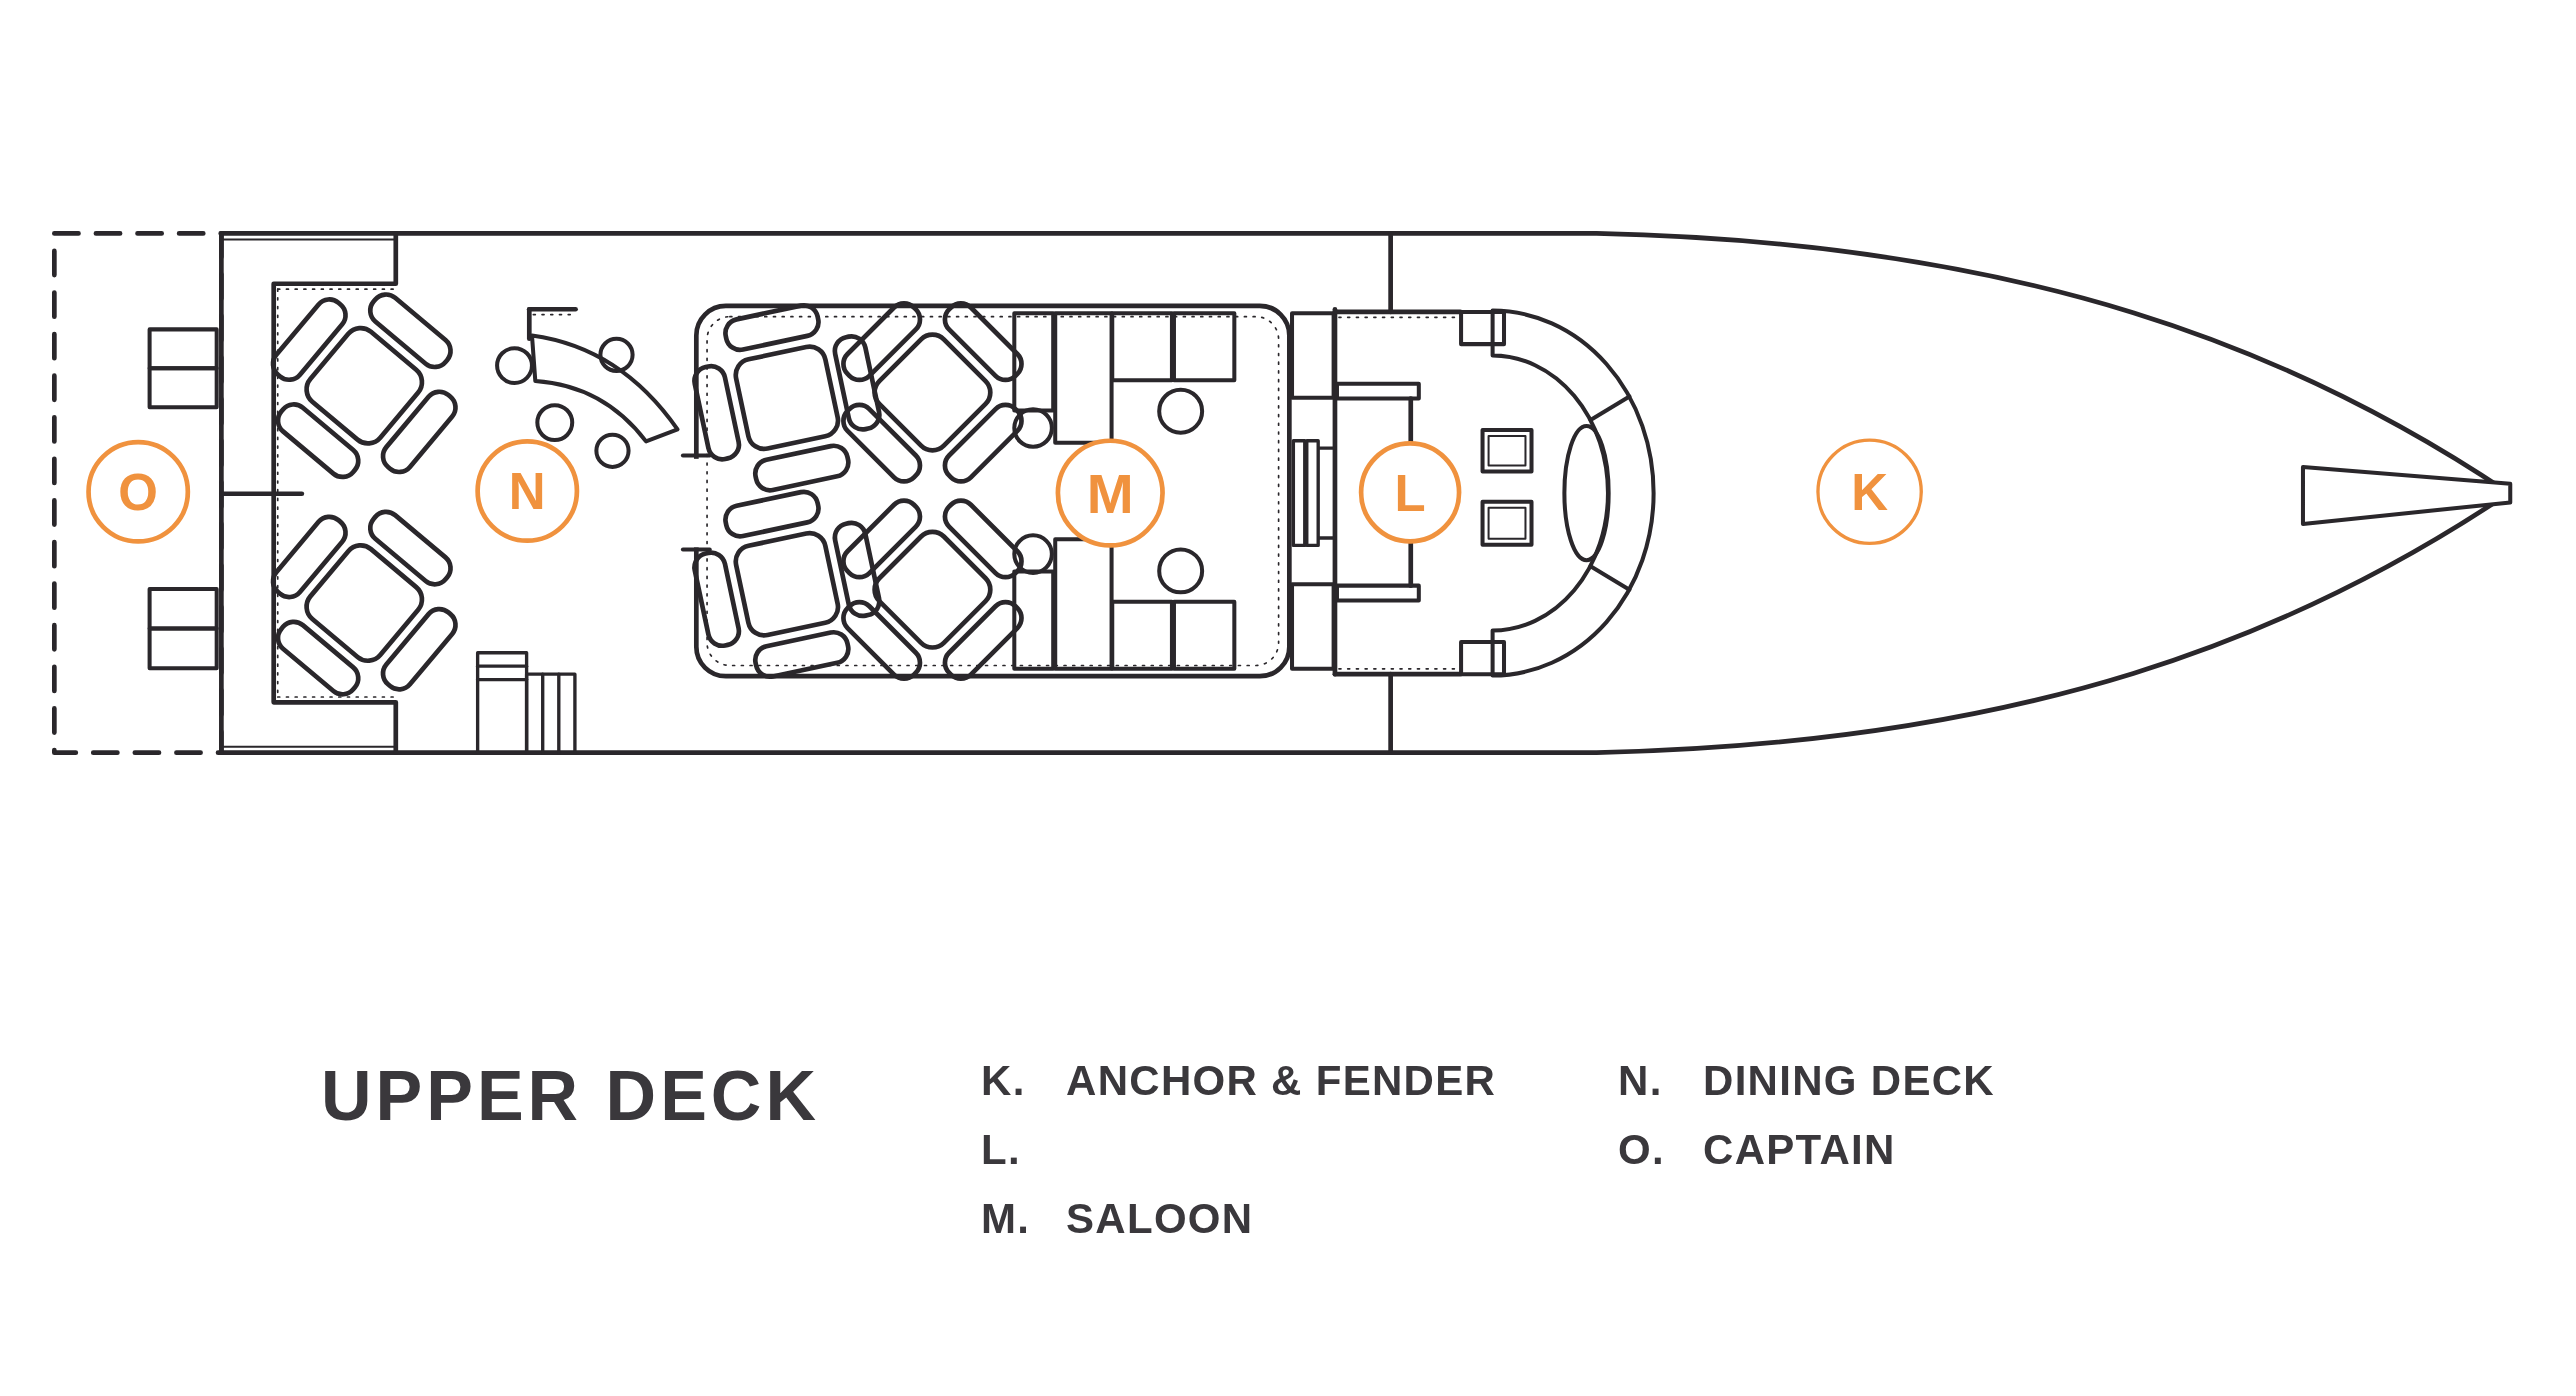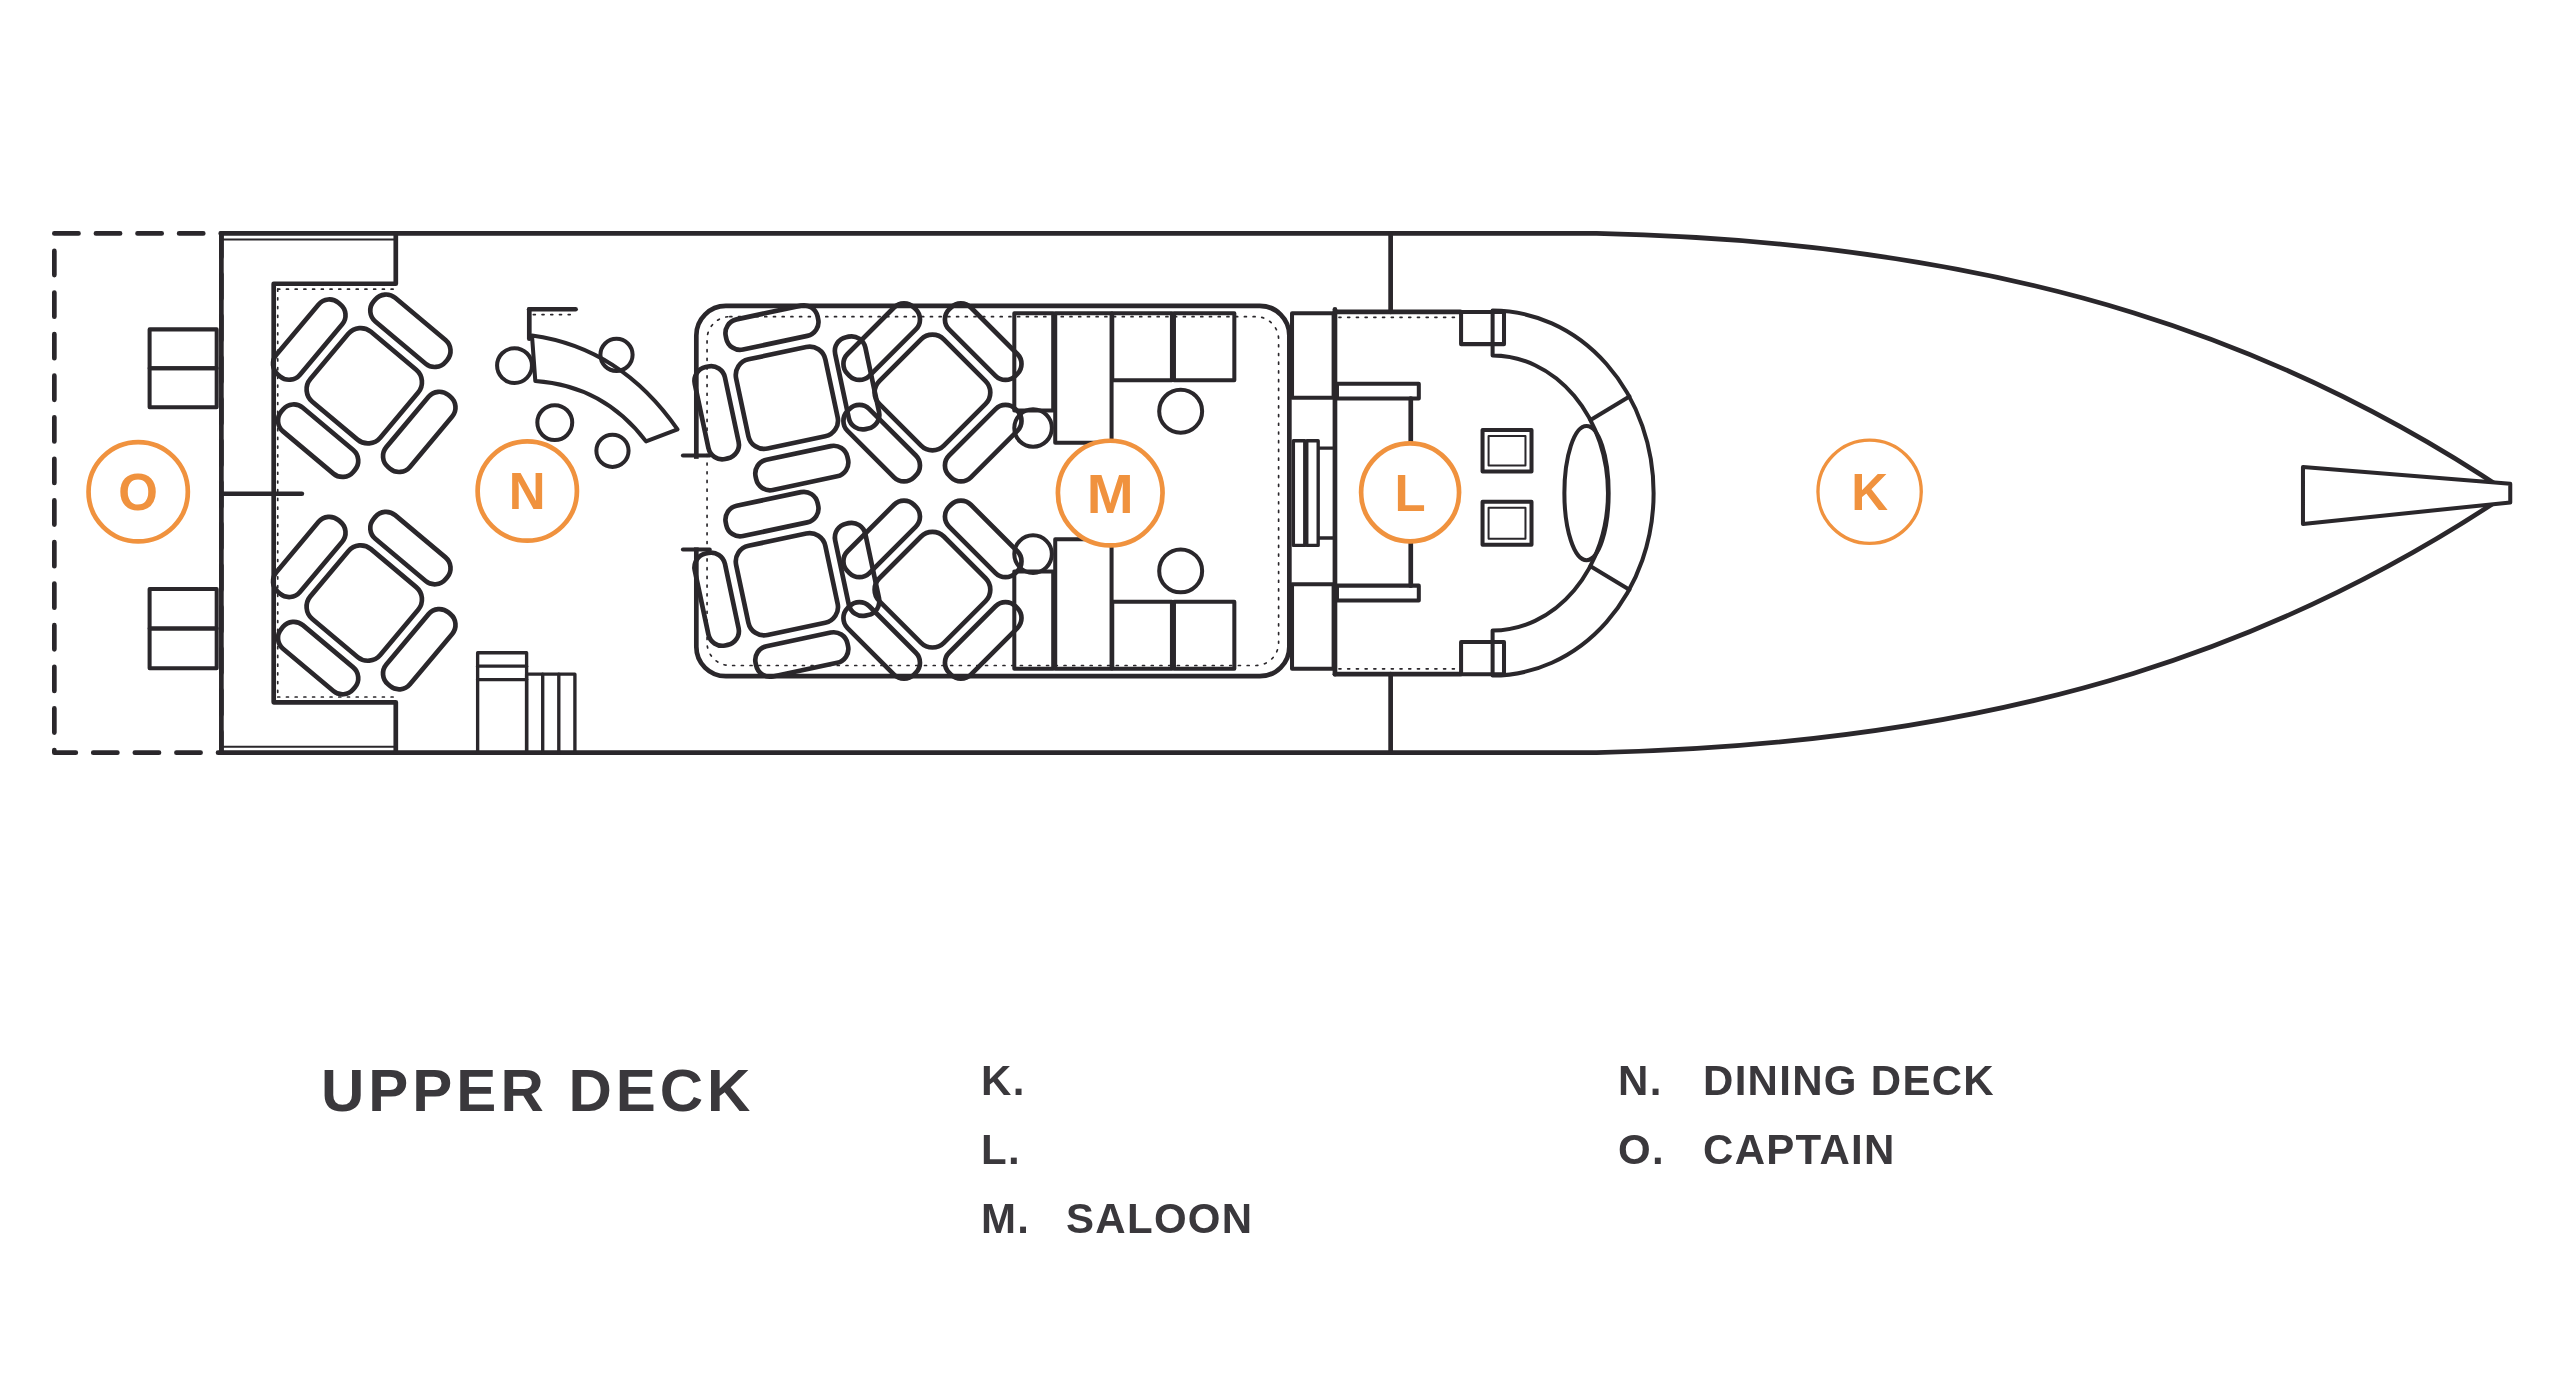--- a/index.html
+++ b/index.html
@@ -20,21 +20,21 @@
   svg.plan {
     position: absolute;
     left: 0; top: 0;
     width: 2576px;
     height: 1396px;
   }
   .title {
     position: absolute;
     left: 321px;
     top: 1056px;
-    font-size: 60px;
+    font-size: 70px;
     font-weight: 700;
     letter-spacing: 4px;
     color: #3A383C;
     white-space: nowrap;
   }
   .legend-col {
     position: absolute;
     top: 1060px;
   }
   .legend-col.c1 { left: 981px; }
@@ -226,20 +226,21 @@
         <text class="marker-letter" x="2787" y="760">K</text>
       </g>
     </g>
   </svg>
 
   <div class="title">UPPER DECK</div>
 
   <div class="legend-col c1">
     <div class="legend-row">
       <span class="legend-letter">K.</span>
+      <span class="legend-label">ANCHOR &amp; FENDER</span>
     </div>
     <div class="legend-row">
       <span class="legend-letter">L.</span>
     </div>
     <div class="legend-row">
       <span class="legend-letter">M.</span>
       <span class="legend-label">SALOON</span>
     </div>
   </div>
 

